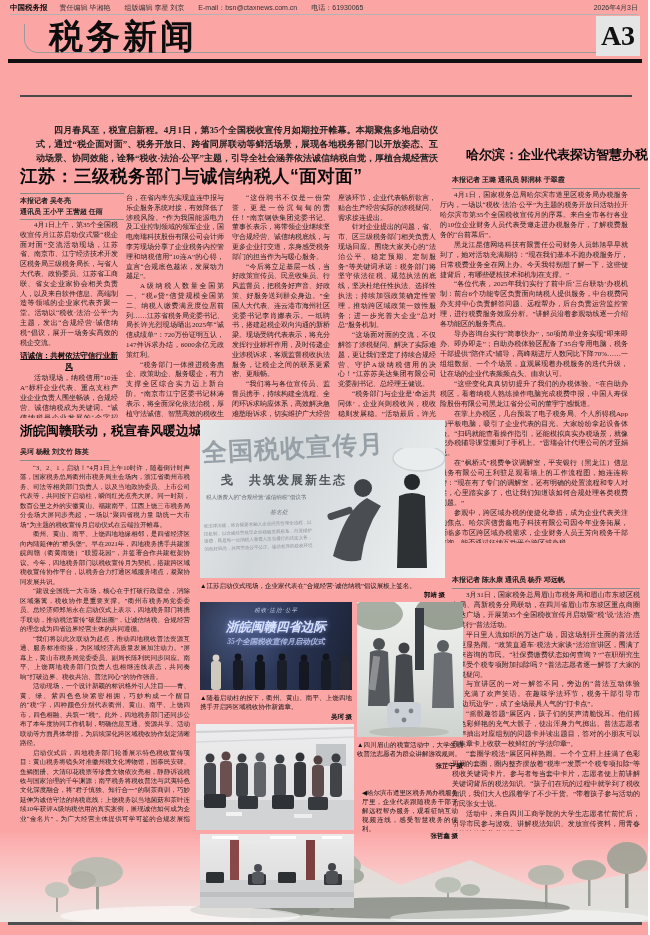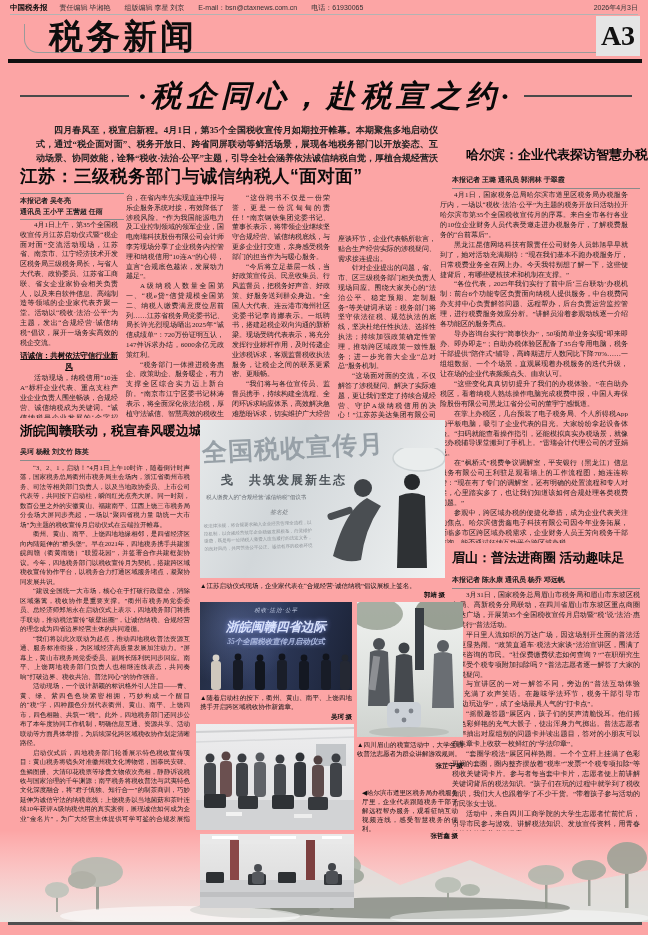--- a/index.html
+++ b/index.html
@@ -66,21 +66,21 @@
     border-top:1px solid #8a8a8a; border-bottom:1px solid #8a8a8a;
   }
 
   .jcol { position:absolute; width:98px; font-size:7px; line-height:1.4; text-align:justify; overflow:hidden; color:#222; }
   .jcol p { margin:0; text-indent:2em; }
   .jcol p.cont { text-indent:0; }
   .jcol h4 { margin:3px 0 2px 0; font-size:7.5px; text-align:center; font-family:"Liberation Sans",sans-serif; color:#0b0b0b;text-decoration:underline; }
   #jcol1 { left:20px;  top:221px; height:197px; }
   #jcol2 { left:126px; top:194px; height:224px; }
   #jcol3 { left:232px; top:194px; height:224px; }
-  #jcol4 { left:338px; top:194px; height:224px;margin-top:41px; }
+  #jcol4 { left:338px; top:194px; height:224px; }
 
   #zh-hl { position:absolute; left:20px; top:422px; font-size:13px; }
   #zh-byline { position:absolute; left:20px; top:447px; width:90px; padding-bottom:2px; border-bottom:1px solid #8a8a8a; }
   #zh-body { position:absolute; left:20px; top:463px; width:170px; height:360px; font-size:6.5px; line-height:1.46; text-align:justify; overflow:hidden; color:#222; }
   #zh-body p { margin:0; text-indent:2em; }
 
   #hb-hl { position:absolute; left:466px; top:146px; font-size:13px; }
   #hb-byline { position:absolute; left:452px; top:175px; width:188px; padding-bottom:2px; border-bottom:1px solid #8a8a8a; }
   #hb-body { position:absolute; left:440px; top:191px; width:188px; height:352px; font-size:7px; line-height:1.42; text-align:justify; overflow:hidden; color:#222; }
   #hb-body p { margin:0; text-indent:2em; }
@@ -148,21 +148,20 @@
     <span class="date">2026年4月3日</span>
   </div>
 
   <div class="mast-line"></div>
   <div class="section-title">税务新闻</div>
   <div class="pageno-box">A3</div>
   <div class="black-rule"></div>
 
   <div class="callig">
     <div class="line"></div>
-    <div class="text">·税企同心，赴税宣之约·</div>
     <div class="line"></div>
   </div>
 
   <div class="intro">四月春风至，税宣启新程。4月1日，第35个全国税收宣传月如期拉开帷幕。本期聚焦多地启动仪式，通过“税企面对面”、税务开放日、跨省同屏联动等鲜活场景，展现各地税务部门以开放姿态、互动场景、协同效能，诠释“税收·法治·公平”主题，引导全社会涵养依法诚信纳税自觉，厚植合规经营沃土。</div>
 
   <div id="footer-art">
     <svg width="650" height="92" viewBox="0 0 650 92">
       <defs>
         <linearGradient id="mist" x1="0" y1="0" x2="0" y2="1">
           <stop offset="0" stop-color="#ffffff" stop-opacity="0"></stop>
@@ -246,21 +245,20 @@
     <p>黑龙江昆信网络科技有限责任公司财务人员韩旭早早就到了，她对活动充满期待：“现在我们基本不跑办税服务厅，日常税费业务全在网上办。今天我特别想了解一下，这些便捷背后，有哪些硬核技术和机制在支撑。”</p>
     <p>“各位代表，2025年我们实行了前中后‘三台联动’办税机制：前台6个功能专区负责面向纳税人提供服务，中台税费同办支持中心负责解答问题、远程帮办，后台负责运营监控管理，进行税费服务效应分析。”讲解员沿着参观动线逐一介绍各功能区的服务亮点。</p>
     <p>导办咨询台实行“简事快办”，50项简单业务实现“即来即办、即办即走”；自助办税体验区配备了35台专用电脑，税务干部提供“陪伴式”辅导，高峰期进厅人数同比下降70%……一组组数据、一个个场景，直观展现着办税服务的迭代升级，让在场的企业代表频频点头、由衷认可。</p>
     <p>“这些变化真真切切提升了我们的办税体验。”在自助办税区，看着纳税人熟练操作电脑完成税费申报，中国人寿保险股份有限公司黑龙江省分公司的董宇宁感慨道。</p>
     <p>在掌上办税区，几台预装了电子税务局、个人所得税App的平板电脑，吸引了企业代表的目光。大家纷纷拿起设备体验。“扫码就能查看操作指引，还能模拟真实办税场景，就像把办税辅导课堂搬到了手机上。”雷瑞会计代理公司的才亚娟说。</p>
     <p>在“枫桥式”税费争议调解室，平安银行（黑龙江）信息服务有限公司王利驻足观看墙上的工作流程图，她连连称赞：“现在有了专门的调解室，还有明确的处置流程和专人对接，心里踏实多了，也让我们知道该如何合规处理各类税费问题。”</p>
     <p>参观中，跨区域办税的便捷化举措，成为企业代表关注的焦点。哈尔滨信贵鑫电子科技有限公司因今年业务拓展，面临多市区跨区域办税需求，企业财务人员王芳向税务干部咨询，能否通过征纳互动平台跨区域办税。</p>
 
   </div>
 
-  <div id="ms-hl" class="hl">眉山：普法进商圈 活动趣味足</div>
   <div id="ms-byline" class="byline">本报记者 陈永康 通讯员 杨乔 邓远帆</div>
   <div id="ms-body">
     <p>3月31日，国家税务总局眉山市税务局和眉山市东坡区税务局、高新税务分局联动，在四川省眉山市东坡区重点商圈万达广场，开展第35个全国税收宣传月启动暨“税‘说’法治·惠民共行”普法活动。</p>
     <p>平日里人流如织的万达广场，因这场别开生面的普法活动更显热闹。“政策直通车·税法大家谈”法治宣讲区，围满了前来咨询的市民。“社保费缴费状态如何查询？”“在职研究生能享受个税专项附加扣除吗？”普法志愿者逐一解答了大家的涉税疑问。</p>
     <p>与宣讲区的一对一解答不同，旁边的“普法互动体验区”充满了欢声笑语。在趣味学法环节，税务干部引导市民“边玩边学”，成了全场最具人气的“打卡点”。</p>
     <p>“摇骰趣答题”展区内，孩子们的笑声清脆悦耳。他们摇着色彩鲜艳的充气大骰子，使出浑身力气掷出。普法志愿者应声抽出对应组别的问题卡并读出题目，答对的小朋友可以在集章卡上收获一枚鲜红的“学法印章”。</p>
     <p>“套圈学税法”展区同样热闹。一个个立杆上挂满了色彩斑斓的套圈，圈内整齐摆放着“税率”“发票”“个税专项扣除”等税收关键词卡片。参与者每当套中卡片，志愿者便上前讲解关键词背后的税法知识。“孩子们在玩的过程中就学到了税收知识，我们大人也跟着学了不少干货。”带着孩子参与活动的市民张女士说。</p>
     <p>活动中，来自四川工商学院的大学生志愿者忙前忙后，引导市民参与游戏、讲解税法知识、发放宣传资料，用青春的热情传递着税收温度。</p>
 
   </div>

